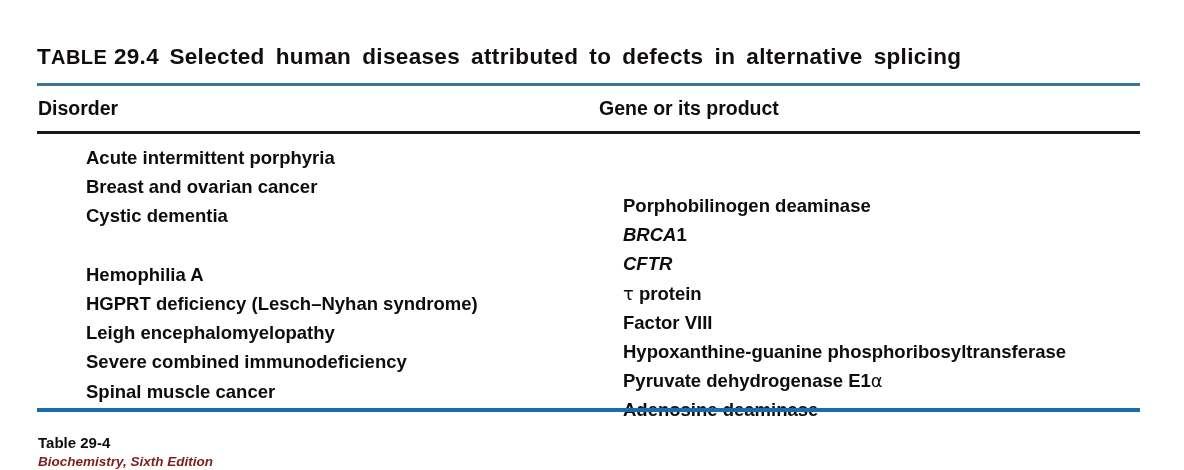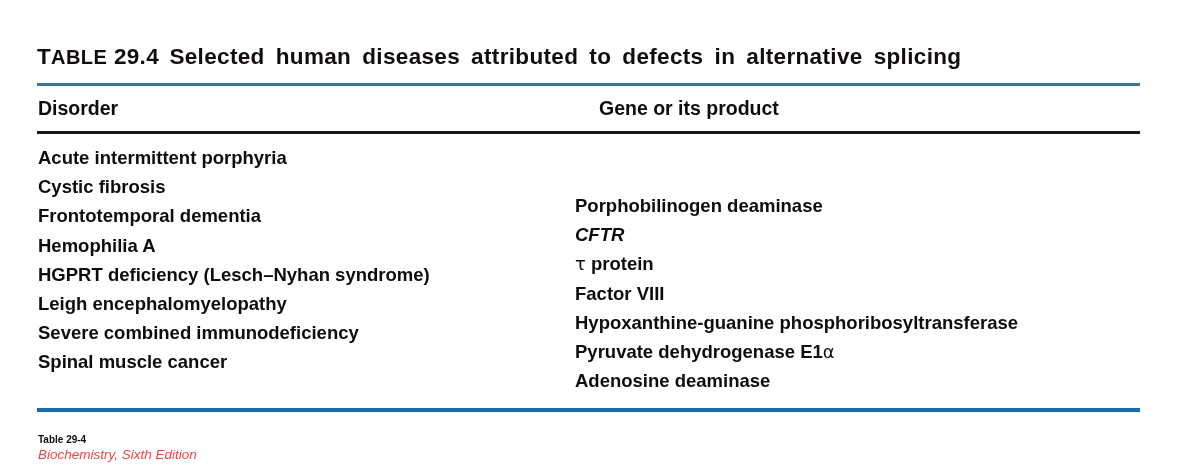--- a/index.html
+++ b/index.html
@@ -95,20 +95,21 @@
   }
   .col-head.c1 { left: 38px; }
   .col-head.c2 { left: 575px; margin-left: 24px; }
 
   
   .rows {
     position: absolute;
     left: 0;
     top: 146px;
     width: 1072px;
+    padding-left: 48px;
   }
   .row {
     position: relative;
     height: 29.2px;
   }
   .cell {
     position: absolute;
     top: 0;
     font-size: 18.5px;
     font-weight: bold;
@@ -129,33 +130,33 @@
   }
 
   
   .caption {
     position: absolute;
     left: 38px;
     top: 433px;
     width: 500px;
   }
   .caption-line1 {
-    font-size: 10px;
+    font-size: 15px;
     font-weight: bold;
     line-height: 1.32;
     white-space: nowrap;
     color: #0f0d0c;
   }
   .caption-line2 {
     font-size: 13.5px;
-    font-weight: normal;
+    font-weight: bold;
     font-style: italic;
     line-height: 1.32;
     white-space: nowrap;
-    color: #ef4444;
+    color: #7f1d1d;
   }
 </style>
 </head>
 <body>
 
 <div class="table-figure">
 
   <div class="table-title">
     <span class="label-t">T</span><span class="label-able">ABLE</span><span class="title-num">29.4</span><span class="title-text">Selected human diseases attributed to defects in alternative splicing</span>
   </div>
@@ -169,28 +170,31 @@
 
   <div class="rule rule-header"></div>
 
   <div class="rows">
 
     <div class="row">
       <div class="cell c1">Acute intermittent porphyria</div>
       <div class="cell c2"><span>Porphobilinogen deaminase</span></div>
     </div>
 
-
-    <div class="row">
-      <div class="cell c1">Cystic fibrosis</div>
+    <div class="row">
+      <div class="cell c1">Breast and ovarian cancer</div>
+      <div class="cell c2"><i>BRCA</i><span>1</span></div>
+    </div>
+
+    <div class="row">
+      <div class="cell c1">Cystic dementia</div>
       <div class="cell c2"><i>CFTR</i></div>
     </div>
 
     <div class="row">
-      <div class="cell c1">Frontotemporal dementia</div>
       <div class="cell c2"><span class="greek">τ</span><span> protein</span></div>
     </div>
 
     <div class="row">
       <div class="cell c1">Hemophilia A</div>
       <div class="cell c2"><span>Factor VIII</span></div>
     </div>
 
     <div class="row">
       <div class="cell c1">HGPRT deficiency (Lesch–Nyhan syndrome)</div>

